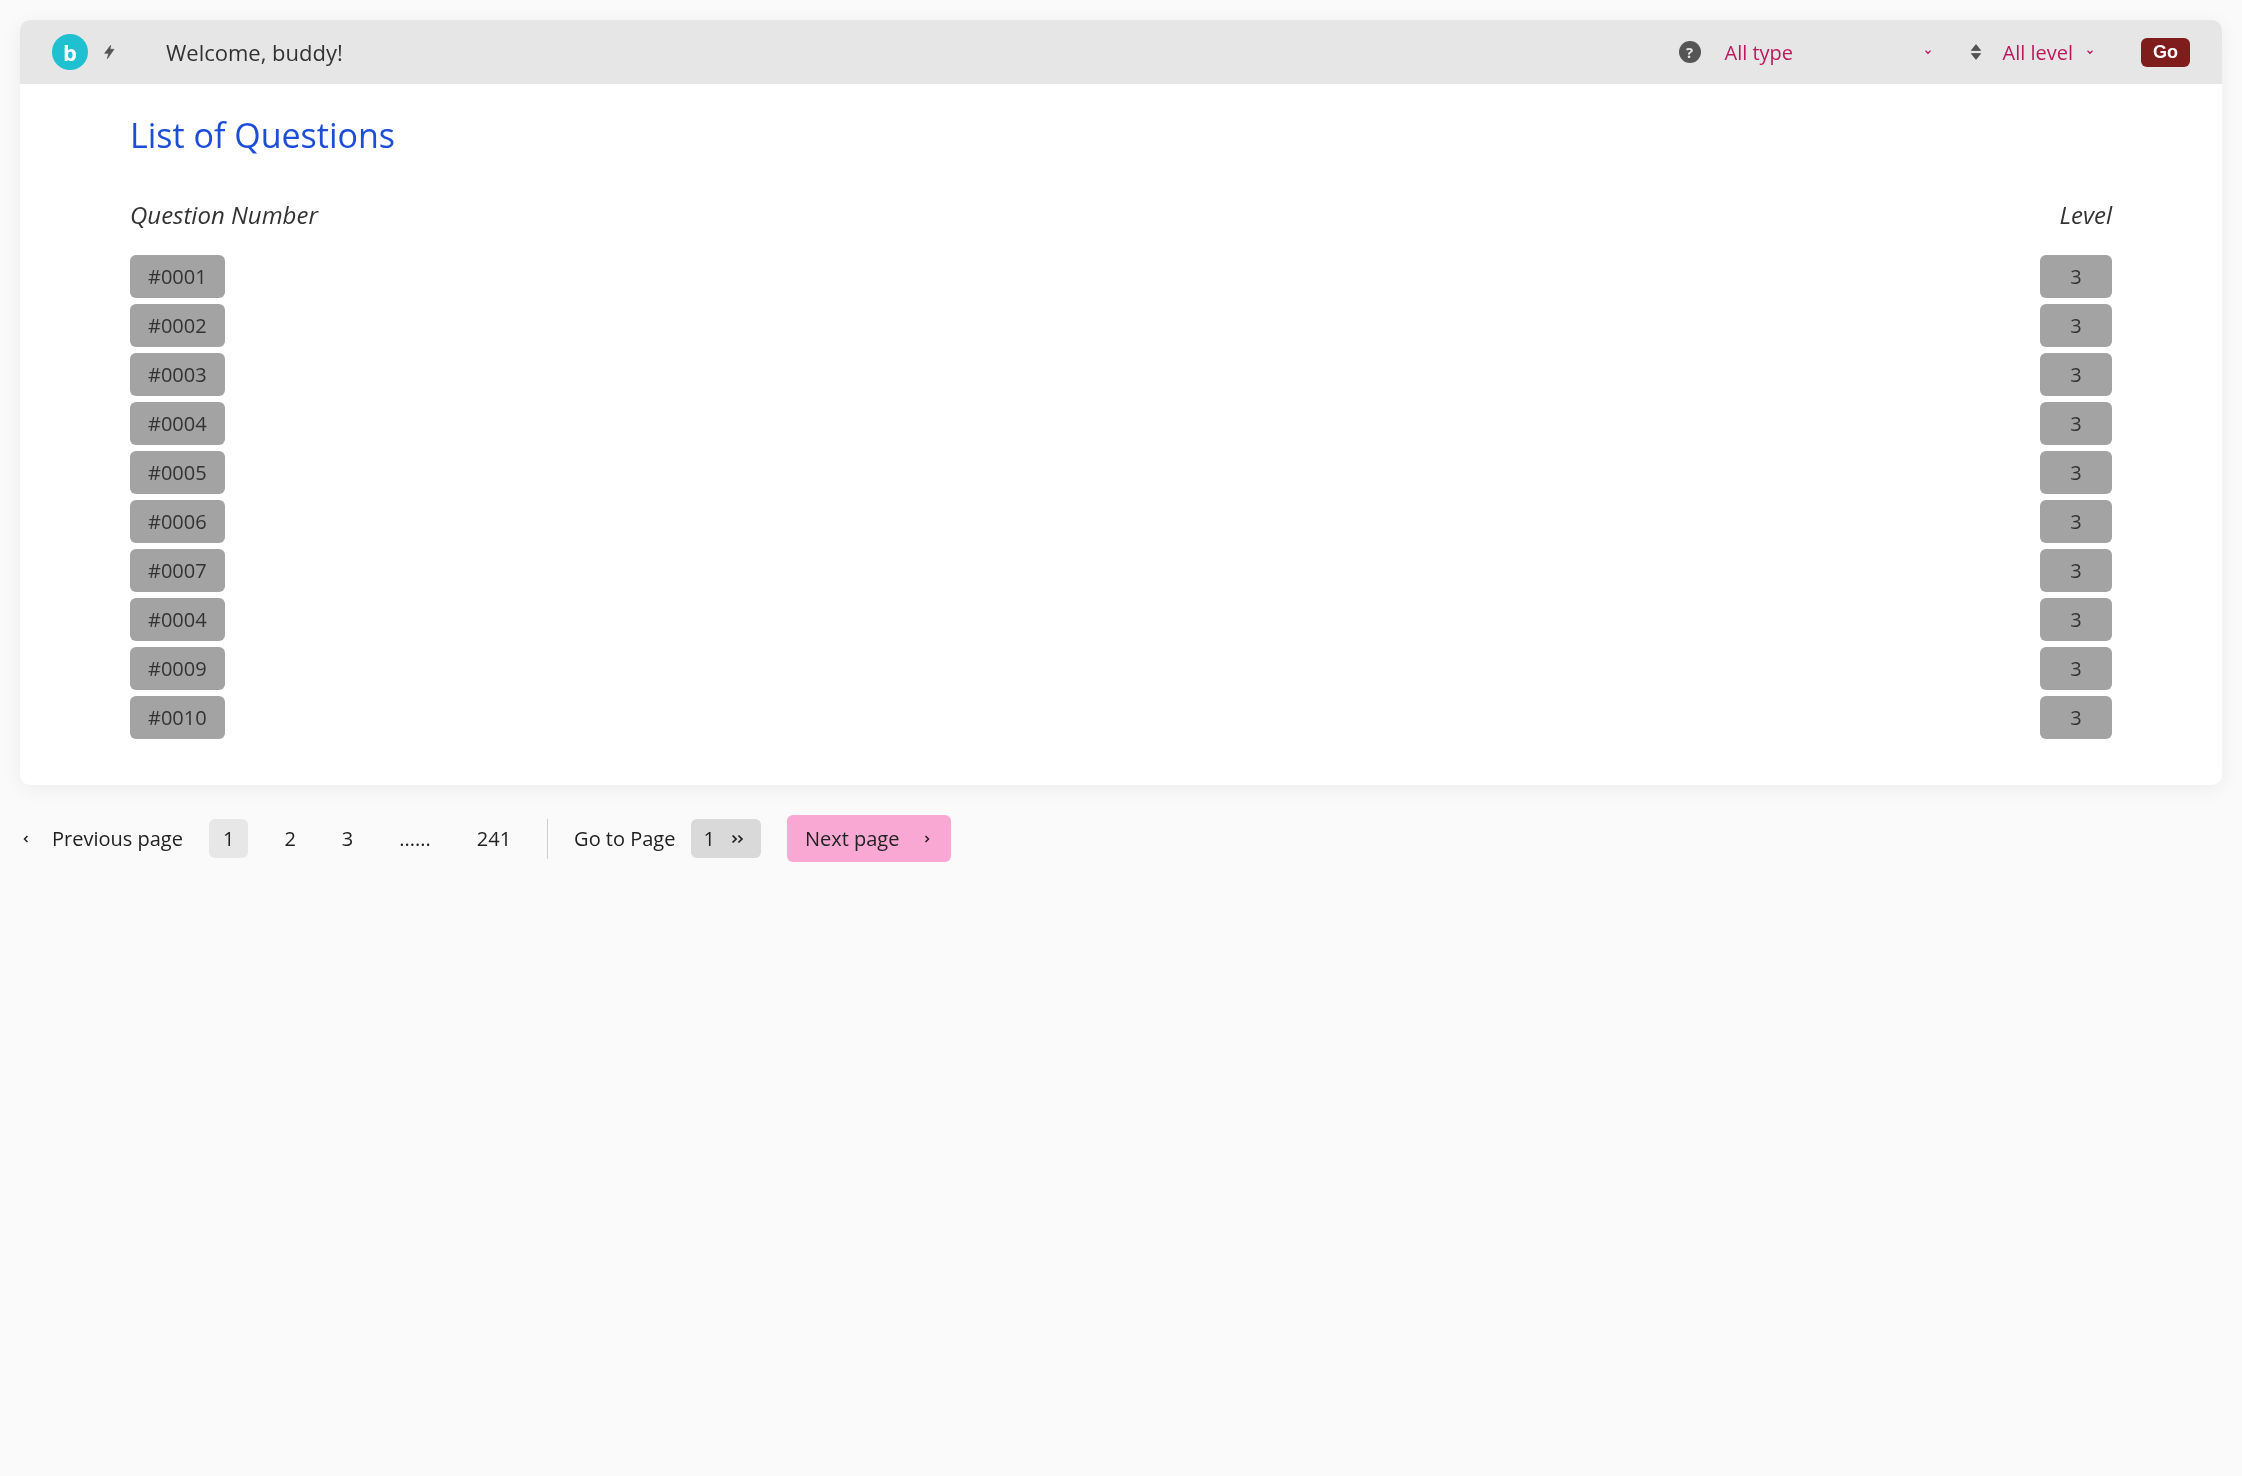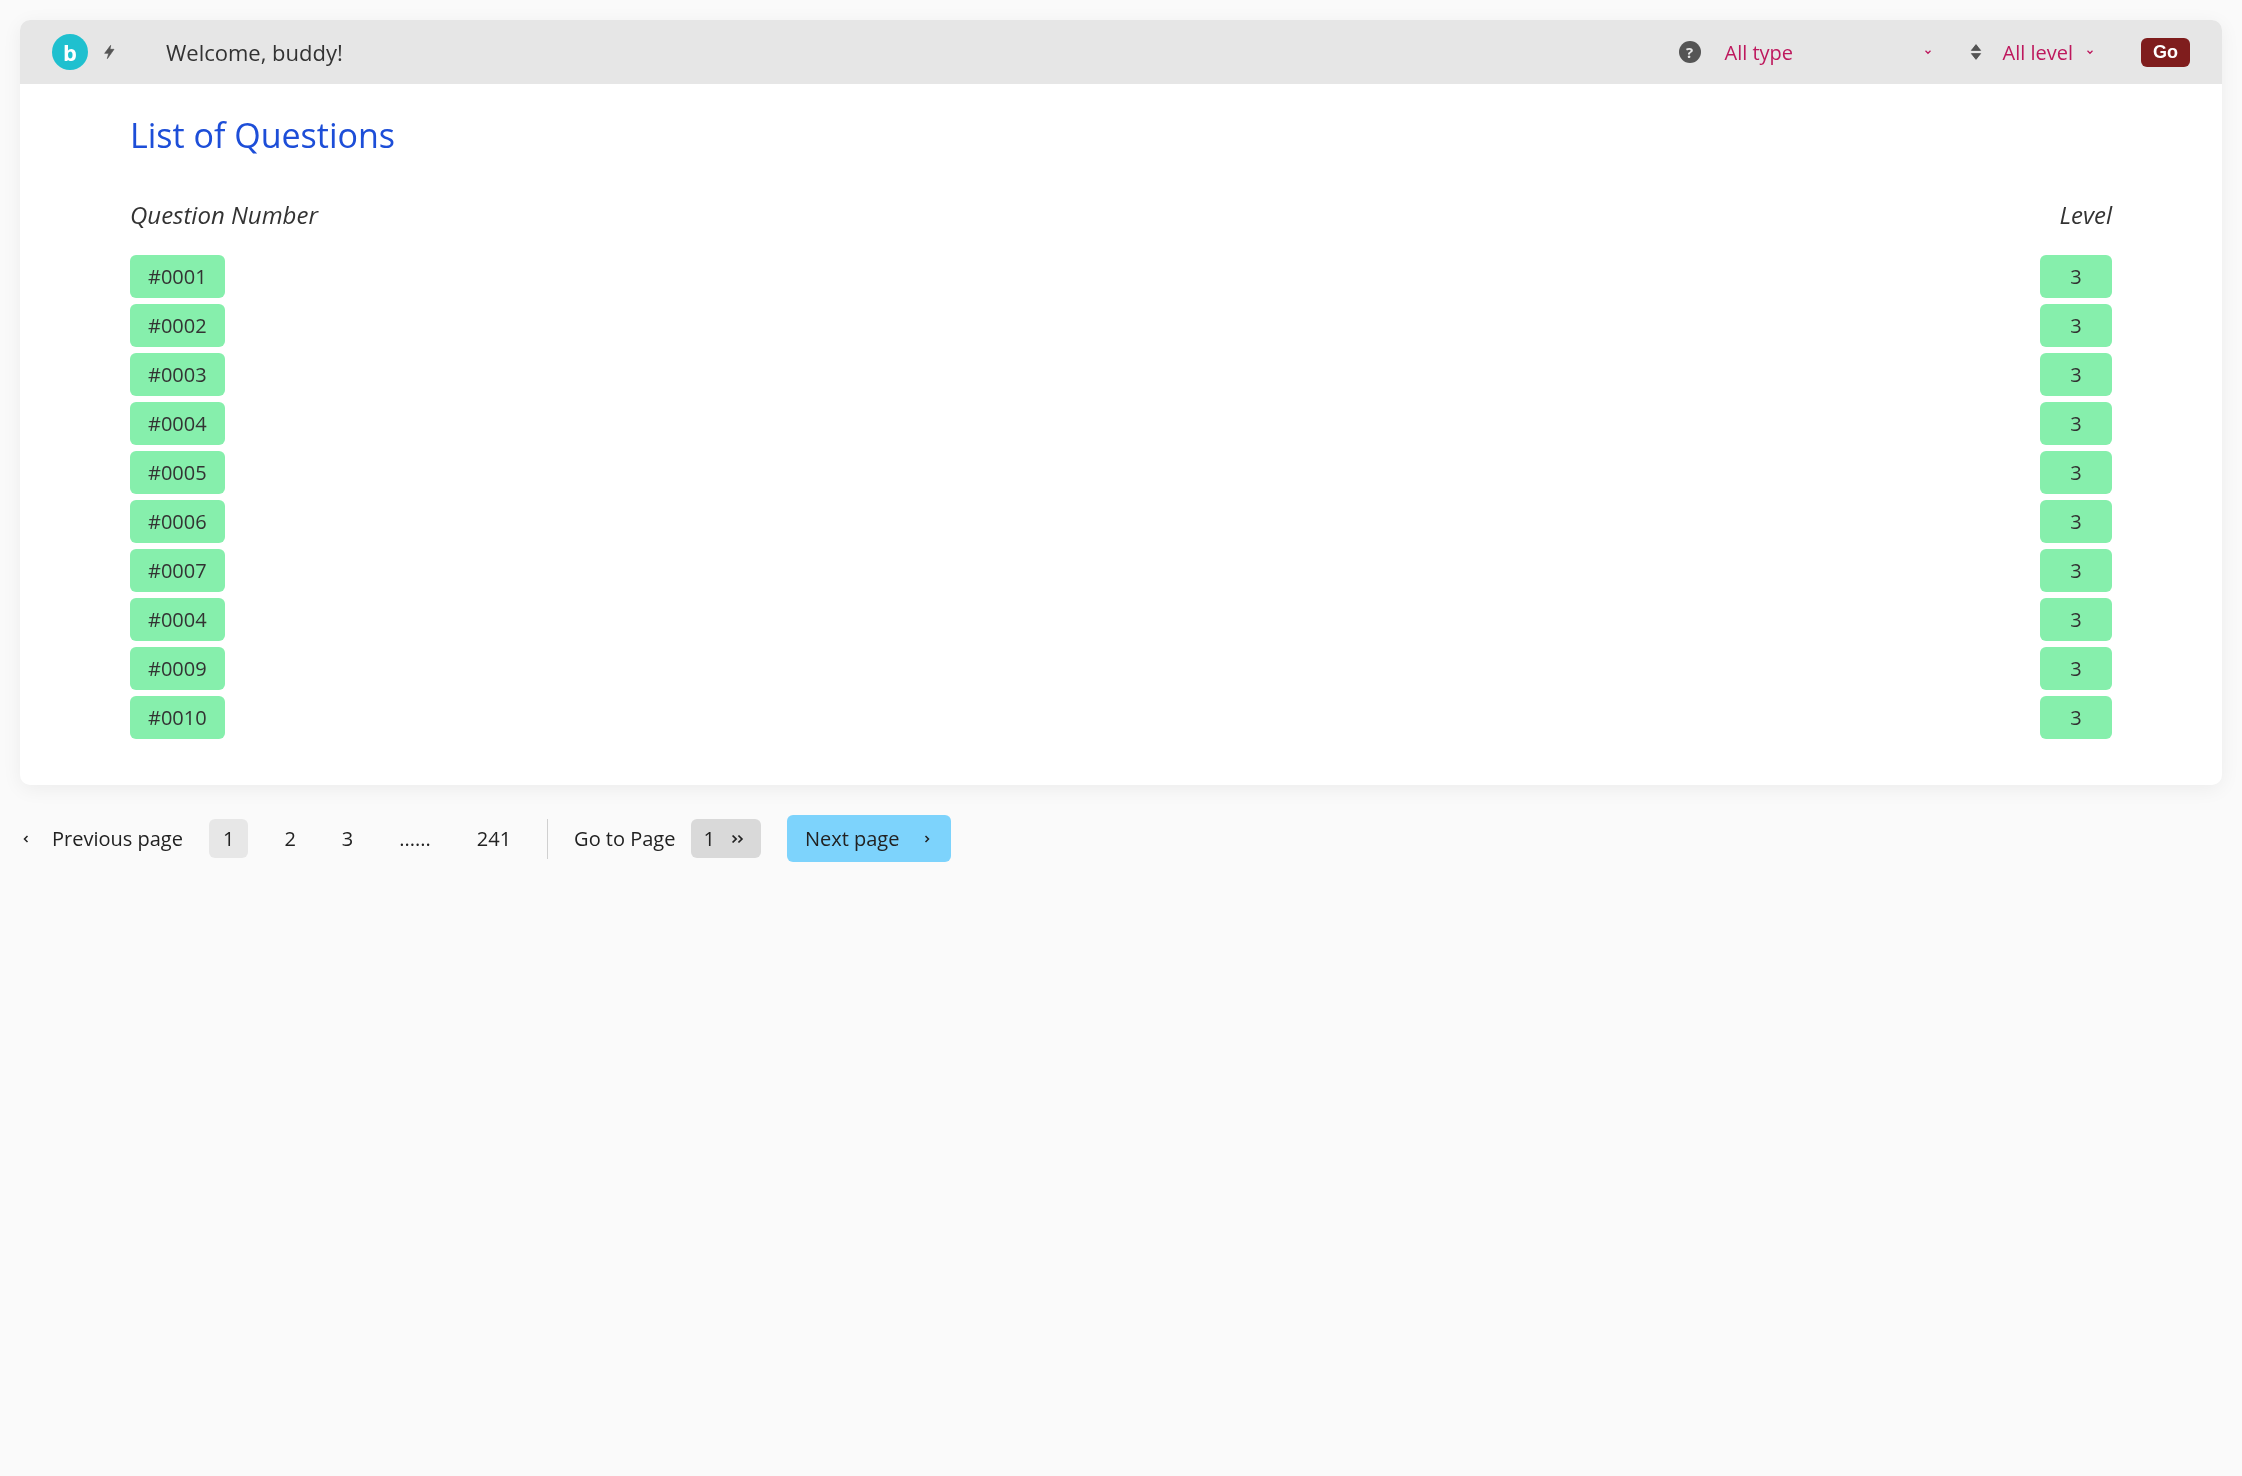--- a/index.html
+++ b/index.html
@@ -56,21 +56,21 @@
     padding: 4px 12px; font-size:18px; font-weight:600; cursor:pointer;
   }
   
   .main { padding: 28px 110px 40px 110px; }
   .title { text-align:left; font-size:34px; font-weight:500; color:#1d4ed8; margin-bottom: 40px; }
   .cols { display:flex; justify-content:space-between; align-items:flex-start; }
   .col h3 { font-size:24px; font-weight:500; margin-bottom: 24px; font-style: italic; }
   .col.left h3 { text-align:left; }
   .col.right h3 { text-align:right; }
   .pill {
-    background:#86efac; border-radius:6px;
+    background:#a3a3a3; border-radius:6px;
     font-size:20px; color:#333;
     padding: 8px 18px;
     margin-bottom: 6px;
     display:inline-block;
   }
   .col.left .pill { min-width: 95px; }
   .col.right .pill { min-width: 72px; text-align:center; padding:8px 0; }
   .row-list { display:flex; flex-direction:column; align-items:flex-start; }
   .col.right .row-list { align-items:flex-end; }
 
@@ -86,21 +86,21 @@
     font-size:20px; cursor:pointer; display:inline-flex; align-items:center; gap:10px;
   }
   .pg-num { padding:6px 10px; cursor:pointer; }
   .divider { width:1px; height:40px; background:#d0d0d0; }
   .goto-wrap { display:flex; align-items:center; gap:16px; }
   .goto-box {
     background:#d9d9d9; border-radius:6px; padding:6px 12px;
     display:flex; align-items:center; gap:14px; cursor:pointer;
   }
   .next-btn {
-    background:#7dd3fc; border-radius:6px; padding:10px 18px;
+    background:#f9a8d4; border-radius:6px; padding:10px 18px;
     display:flex; align-items:center; gap:22px; cursor:pointer;
   }
   svg { stroke: currentColor; }
 </style>
 </head>
 <body>
 
 <div class="panel">
 
   <div class="hdr">

